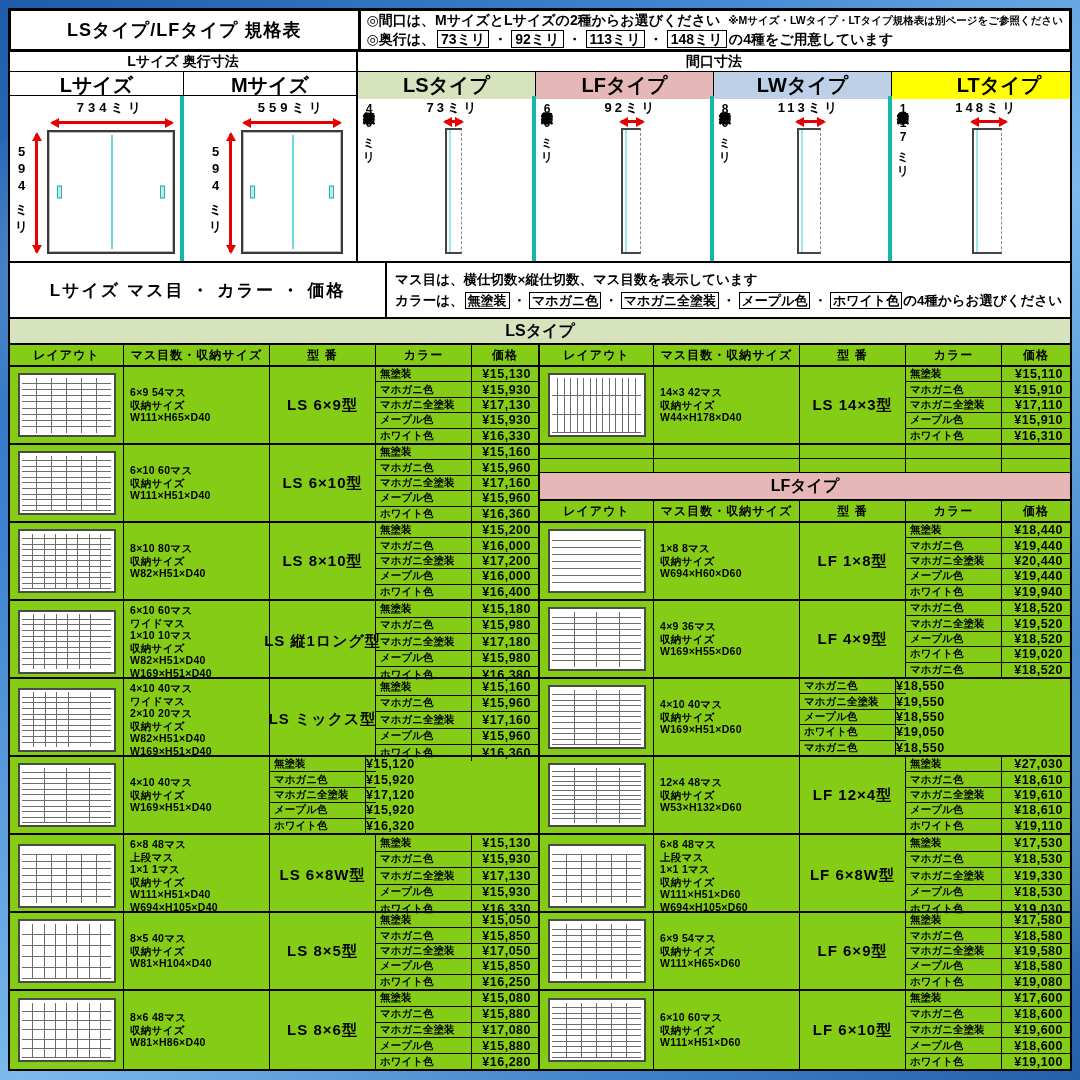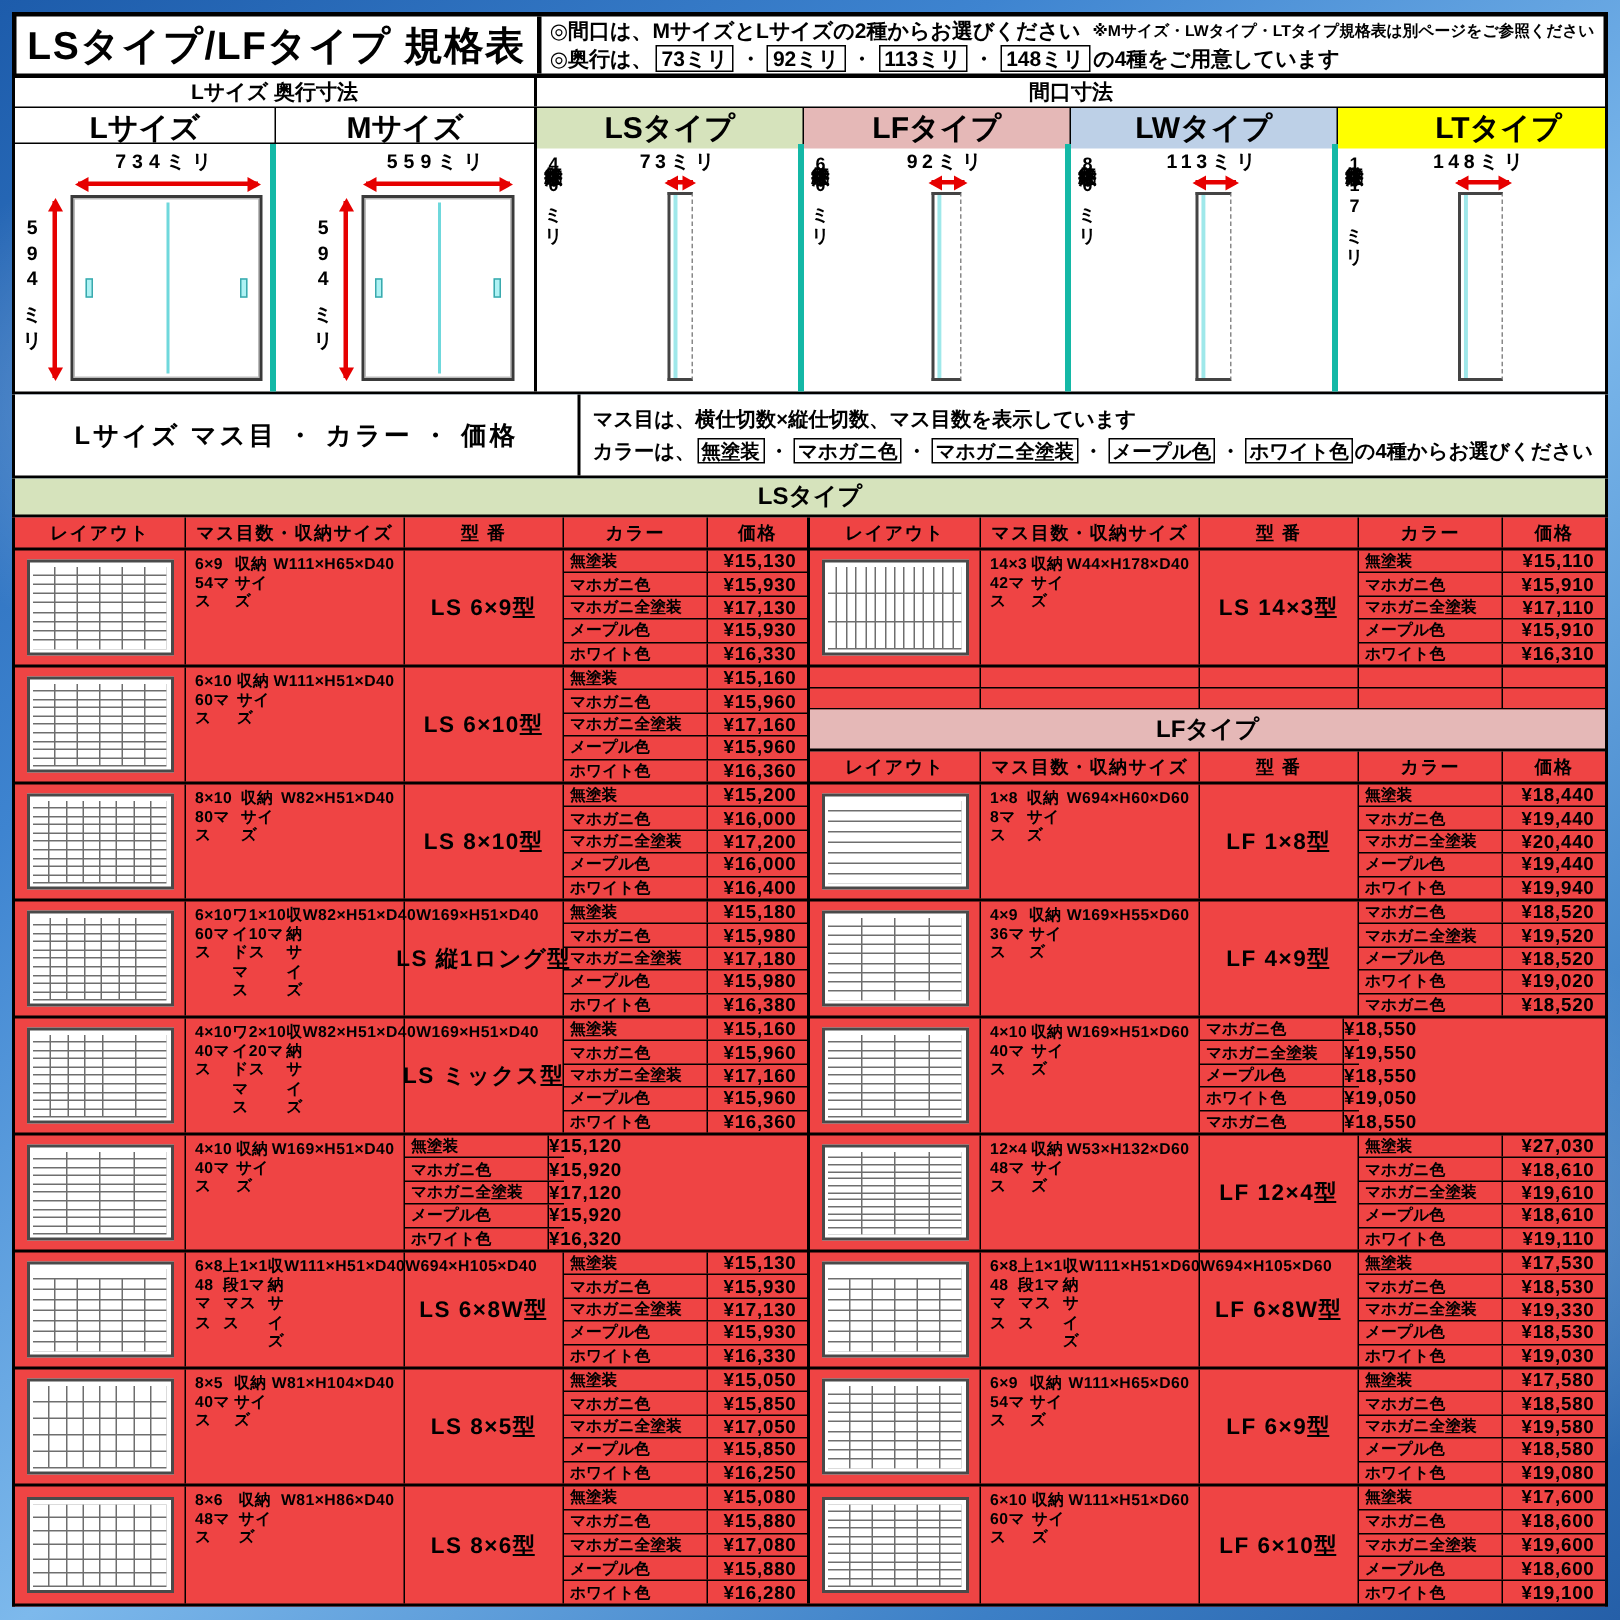--- a/index.html
+++ b/index.html
@@ -10,21 +10,21 @@
       radial-gradient(ellipse 400px 300px at 15% 25%, rgba(255,255,255,.35), rgba(255,255,255,0) 60%),
       radial-gradient(ellipse 500px 320px at 85% 75%, rgba(255,255,255,.25), rgba(255,255,255,0) 60%),
       linear-gradient(140deg,#1d5cab 0%, #3e84d0 28%, #7db9ec 55%, #3c7fc6 82%, #255fa8 100%);
     color:#000;
   }
   .page { position:absolute; left:8px; top:8px; width:1064px; }
 
   
   .top-band { display:flex; border:3px solid #000; background:#fff; height:44px; }
   .title-box { width:408px; border-right:3px solid #000; display:flex; align-items:center; justify-content:center;
-               font-size:26px; font-weight:bold; letter-spacing:1px; white-space:nowrap; }
+               font-size:18px; font-weight:bold; letter-spacing:1px; white-space:nowrap; }
   .top-notes { flex:1; display:flex; flex-direction:column; justify-content:center; padding:1px 6px; gap:1px; }
   .note-line { font-size:14px; font-weight:bold; display:flex; align-items:center; white-space:nowrap; }
   .subnote { font-size:10.5px; margin-left:8px; font-weight:bold; }
   .optbox { border:1px solid #000; padding:0 3px; margin:0 2px; font-weight:bold; }
   .dot { margin:0 2px; }
 
   
   .dims { border:2px solid #000; border-top:none; background:#fff; }
   .dims-row1 { display:grid; grid-template-columns:348px 1fr; height:20px; border-bottom:1px solid #000; }
   .dims-row1 > div { display:flex; align-items:center; justify-content:center; font-size:14px; font-weight:bold; }
@@ -70,35 +70,35 @@
   .pb-title { width:408px; border-right:2px solid #000; display:flex; align-items:center; justify-content:center;
               font-size:17px; font-weight:bold; letter-spacing:2px; white-space:nowrap; }
   .pb-notes { flex:1; display:flex; flex-direction:column; justify-content:center; padding:2px 8px; gap:3px; }
   .pb-notes .note-line { font-size:13.5px; }
   .pb-notes .optbox { font-size:13px; padding:0 2px; margin:0 1px; }
 
   .ls-banner { height:26px; background:#d6e3bc; border:2px solid #000; border-top:none;
                display:flex; align-items:center; justify-content:center; font-size:16px; font-weight:bold; }
 
   
-  .tables { display:flex; border:2px solid #000; border-top:none; background:#ef4444; }
+  .tables { display:flex; border:2px solid #000; border-top:none; background:#84cc16; }
   .ptable { width:50%; }
   .ptable.left { border-right:2px solid #000; }
   .thead { height:22px; display:grid; grid-template-columns:114px 146px 106px 96px 1fr; border-bottom:2px solid #000; }
   .thead > div { display:flex; align-items:center; justify-content:center; font-size:12px; font-weight:bold;
                  border-right:1px solid #000; letter-spacing:1px; }
   .thead > div:last-child { border-right:none; }
 
   .block { height:78px; display:grid; grid-template-columns:114px 146px 106px 1fr; border-bottom:2px solid #000; }
   .ptable .block:last-child { border-bottom:none; }
   .c-layout { border-right:1px solid #000; display:flex; align-items:center; justify-content:center; }
   .thumb { width:98px; height:64px; border:2px solid #4a4a4a; background:#fff; padding:2.5px; }
   .tgrid { display:grid; width:100%; height:100%; gap:1px; background:#6e6e6e; }
   .tgrid > div { background:#fff; }
-  .c-spec { border-right:1px solid #000; padding:3px 6px; display:flex; flex-direction:row; 
+  .c-spec { border-right:1px solid #000; padding:3px 6px; display:flex; flex-direction:column; justify-content:center;
             font-size:10.5px; font-weight:600; line-height:1.2; letter-spacing:.3px; }
   .c-model { border-right:1px solid #000; display:flex; align-items:center; justify-content:center;
              font-size:15px; font-weight:700; letter-spacing:1px; white-space:nowrap; }
   .pricecol { display:flex; flex-direction:column; }
   .prow { flex:1; display:grid; grid-template-columns:96px 1fr; border-bottom:1px solid #000; }
   .prow:last-child { border-bottom:none; }
   .cname { border-right:1px solid #000; display:flex; align-items:center; padding-left:4px;
            font-size:10.5px; font-weight:700; white-space:nowrap; }
   .cprice { display:flex; align-items:center; justify-content:flex-end; padding-right:7px;
             font-size:12.5px; font-weight:600; letter-spacing:.5px; }

